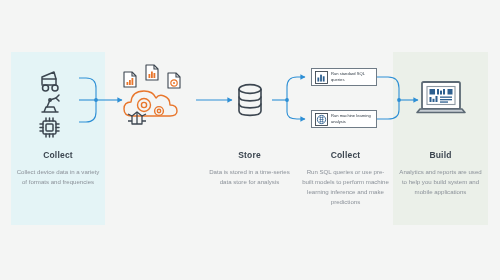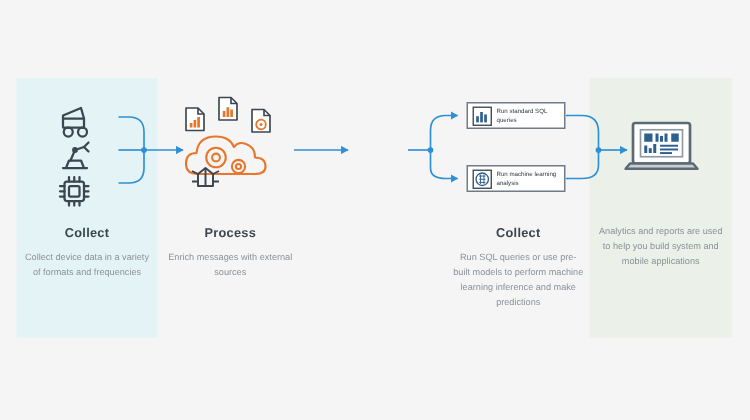--- a/index.html
+++ b/index.html
@@ -171,26 +171,38 @@
           <circle cx="43" cy="51" r="1.7"></circle>
         </g>
 
         <g fill="none" stroke="#3c4650" stroke-width="1.3" stroke-linejoin="round" transform="translate(16,50)">
           <path d="M0,6 L5,2 L10,6 L10,14 L0,14 Z"></path>
           <path d="M5,2 L5,14"></path>
           <path d="M0,6 L-4,4 M10,6 L14,4 M0,11 L-4,11 M10,11 L14,11"></path>
         </g>
       </svg>
     </div>
-    <div class="label-area">
-      <div class="stage-title">Process</div>
-      <div class="stage-desc">Enrich messages with external sources</div>
-    </div>
-  </div>
-
+  </div>
+
+  <div class="stage-col" id="col-store">
+    <div class="icon-area">
+      <svg width="40" height="46" viewBox="0 0 40 46">
+        <g fill="none" stroke="#3c4650" stroke-width="1.6" stroke-linejoin="round">
+          <ellipse cx="20" cy="12" rx="11" ry="4.4"></ellipse>
+          <path d="M9,12 L9,34 Q9,38.4 20,38.4 Q31,38.4 31,34 L31,12"></path>
+          <path d="M9,19.5 Q9,23.9 20,23.9 Q31,23.9 31,19.5"></path>
+          <path d="M9,26.5 Q9,30.9 20,30.9 Q31,30.9 31,26.5"></path>
+        </g>
+      </svg>
+    </div>
+    <div class="label-area">
+      <div class="stage-title">Store</div>
+      <div class="stage-desc">Data is stored in a time-series data store for analysis</div>
+    </div>
+  </div>
 
   <div class="stage-col" id="col-analyze">
     <div class="label-area">
       <div class="stage-title">Collect</div>
       <div class="stage-desc">Run SQL queries or use pre-built models to perform machine learning inference and make predictions</div>
     </div>
   </div>
 
   <div class="chip" id="chip-sql">
     <svg class="chip-icon" viewBox="0 0 16 16">
@@ -230,17 +242,18 @@
             <rect x="25" y="17.5" width="12" height="1.3"></rect>
               <rect x="25" y="20" width="12" height="1.3"></rect>
               <rect x="25" y="22.4" width="8" height="1.3"></rect>
             <rect x="32.5" y="10" width="5" height="5.5"></rect>
           </g>
           <path d="M2,33.5 L50,33.5 L47,30 L5,30 Z" fill="#c7ced4" stroke="#5d6a75" stroke-width="1.6" stroke-linejoin="round"></path>
         </g>
       </svg>
     </div>
     <div class="label-area">
+      <div class="stage-title">Build</div>
       <div class="stage-desc">Analytics and reports are used to help you build system and mobile applications</div>
     </div>
   </div>
 
 </div>
 
 </body></html>

